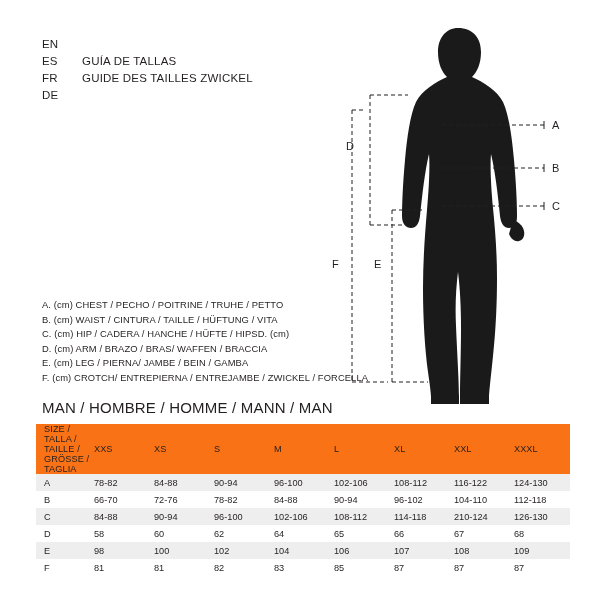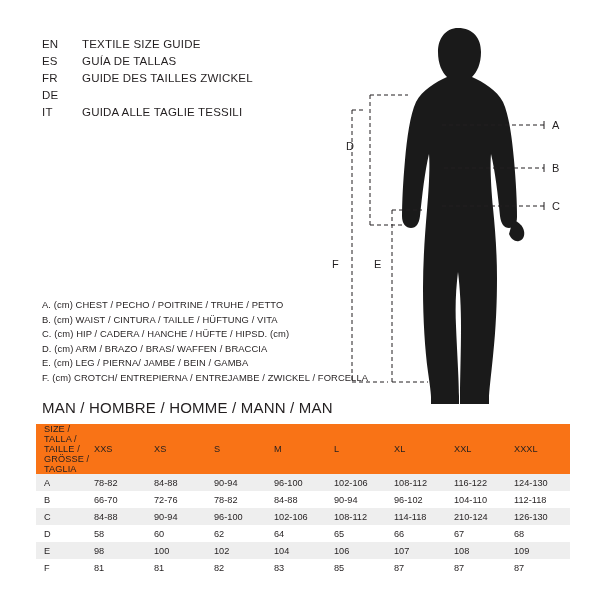--- a/index.html
+++ b/index.html
@@ -121,36 +121,31 @@
   }
 </style>
 </head>
 <body>
 
 <div class="page">
 
   <div class="titles">
     <div class="title-row">
       <span class="title-lang">EN</span>
-      <span class="title-text">TEXTILE SIZE GUIDE</span>
     </div>
     <div class="title-row">
       <span class="title-lang">ES</span>
       <span class="title-text">GUÍA DE TALLAS</span>
     </div>
     <div class="title-row">
       <span class="title-lang">FR</span>
       <span class="title-text">GUIDE DES TAILLES ZWICKEL</span>
     </div>
     <div class="title-row">
       <span class="title-lang">DE</span>
-    </div>
-    <div class="title-row">
-      <span class="title-lang">IT</span>
-      <span class="title-text">GUIDA ALLE TAGLIE TESSILI</span>
     </div>
   </div>
 
   <div class="legend">
     <div class="legend-row">A. (cm) CHEST / PECHO / POITRINE / TRUHE / PETTO</div>
     <div class="legend-row">B. (cm) WAIST / CINTURA / TAILLE / HÜFTUNG / VITA</div>
     <div class="legend-row">C. (cm) HIP / CADERA / HANCHE / HÜFTE / HIPSD. (cm)</div>
     <div class="legend-row">D. (cm) ARM / BRAZO / BRAS/ WAFFEN / BRACCIA</div>
     <div class="legend-row">E. (cm) LEG / PIERNA/ JAMBE / BEIN / GAMBA</div>
     <div class="legend-row">F. (cm) CROTCH/ ENTREPIERNA / ENTREJAMBE / ZWICKEL / FORCELLA</div>

